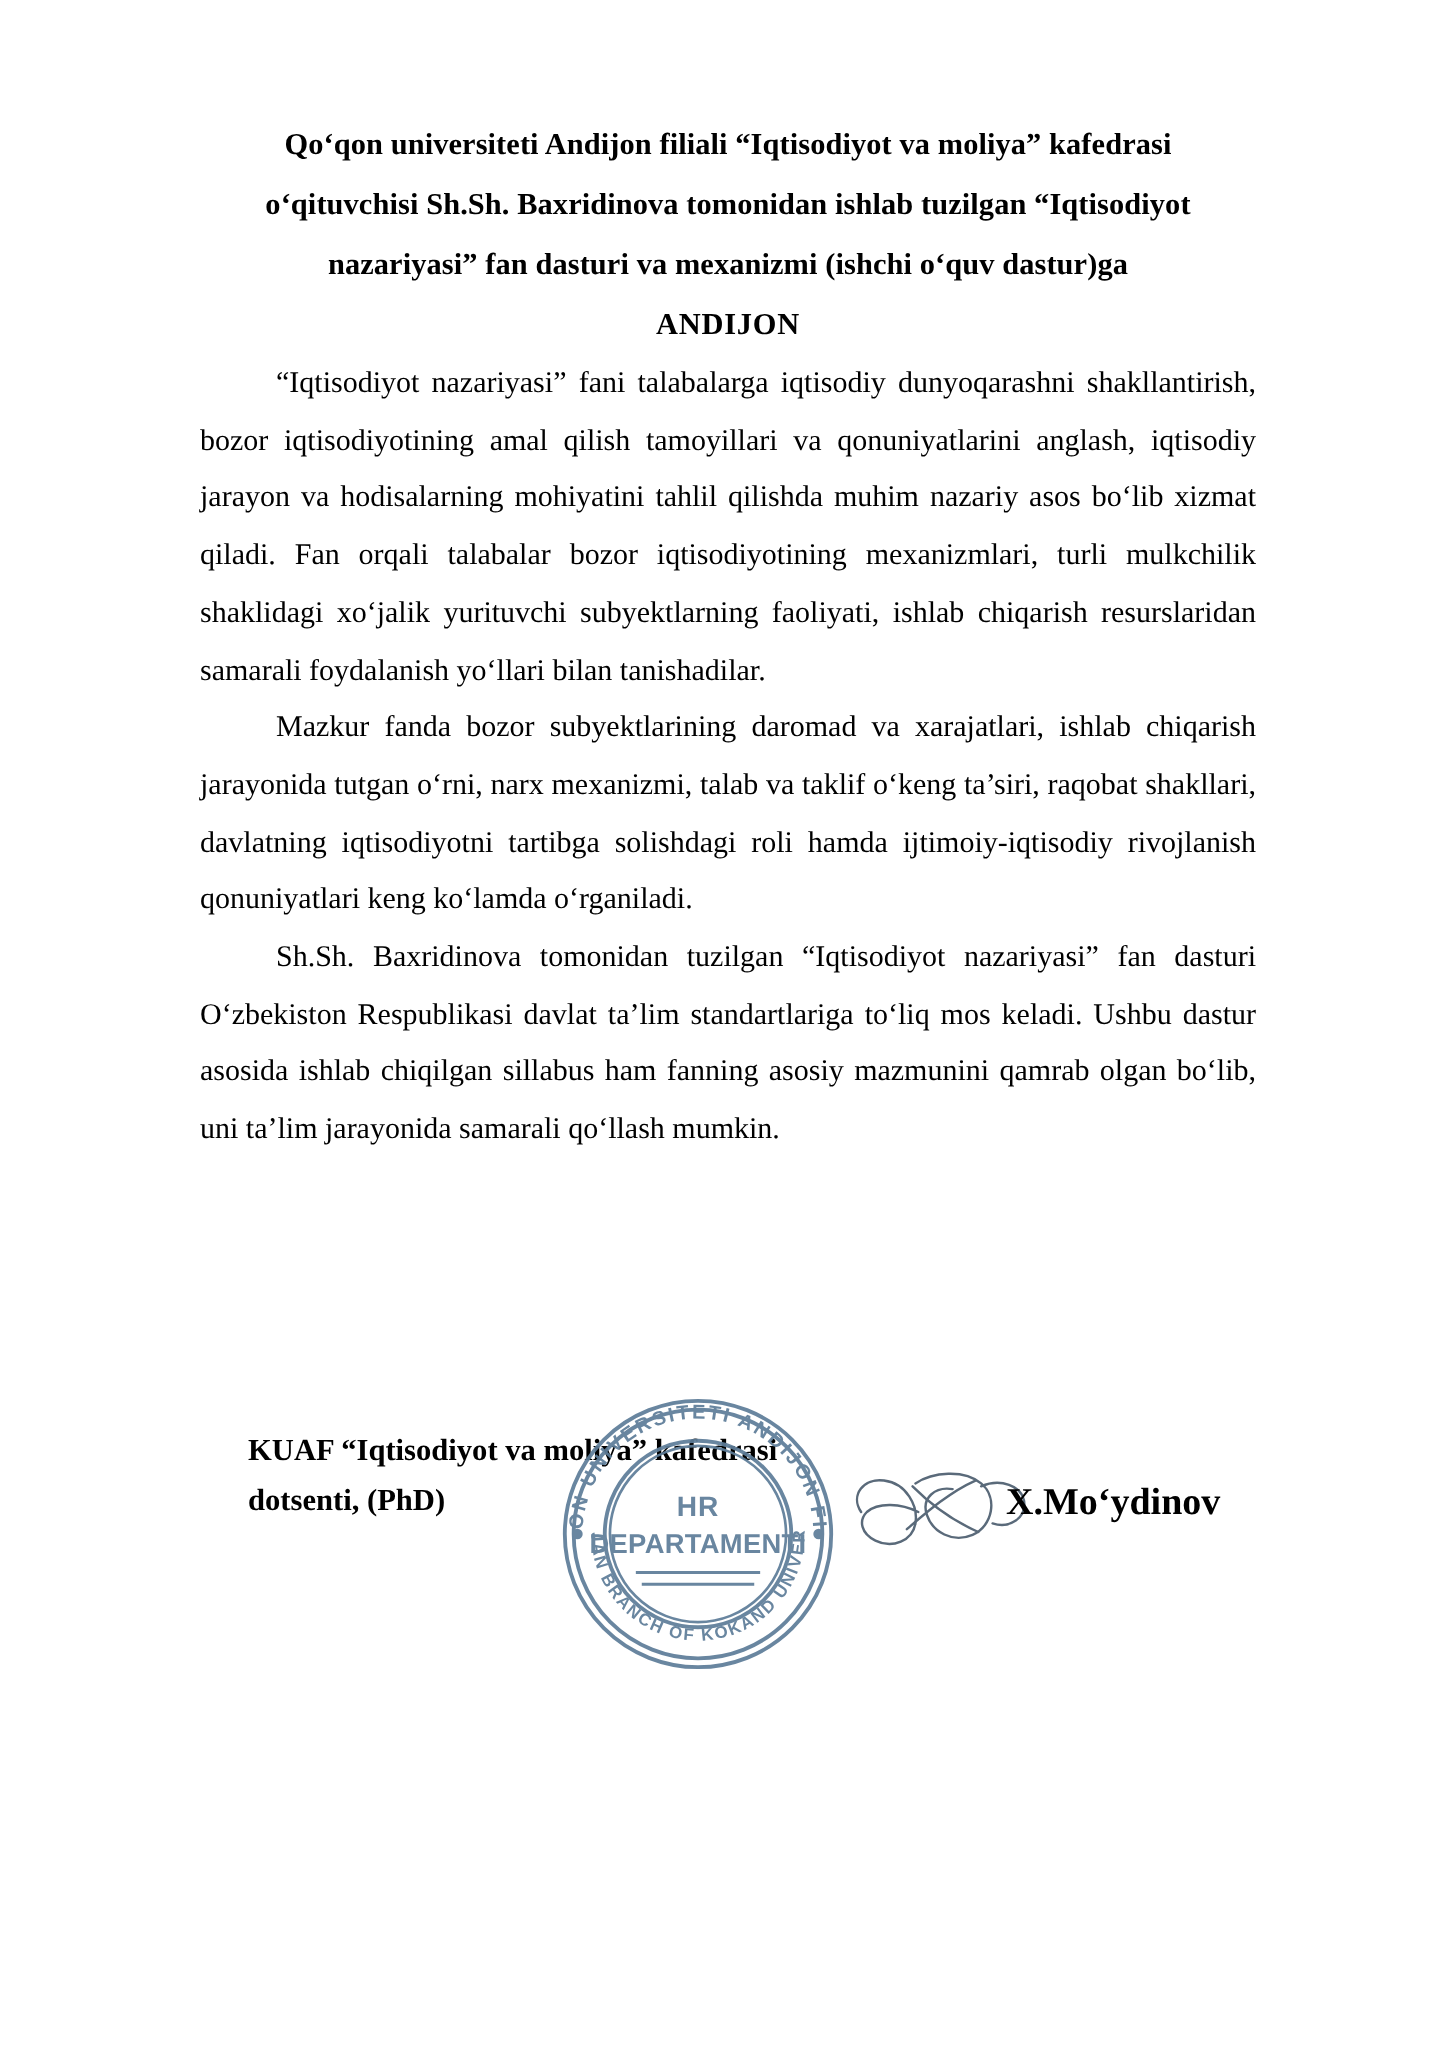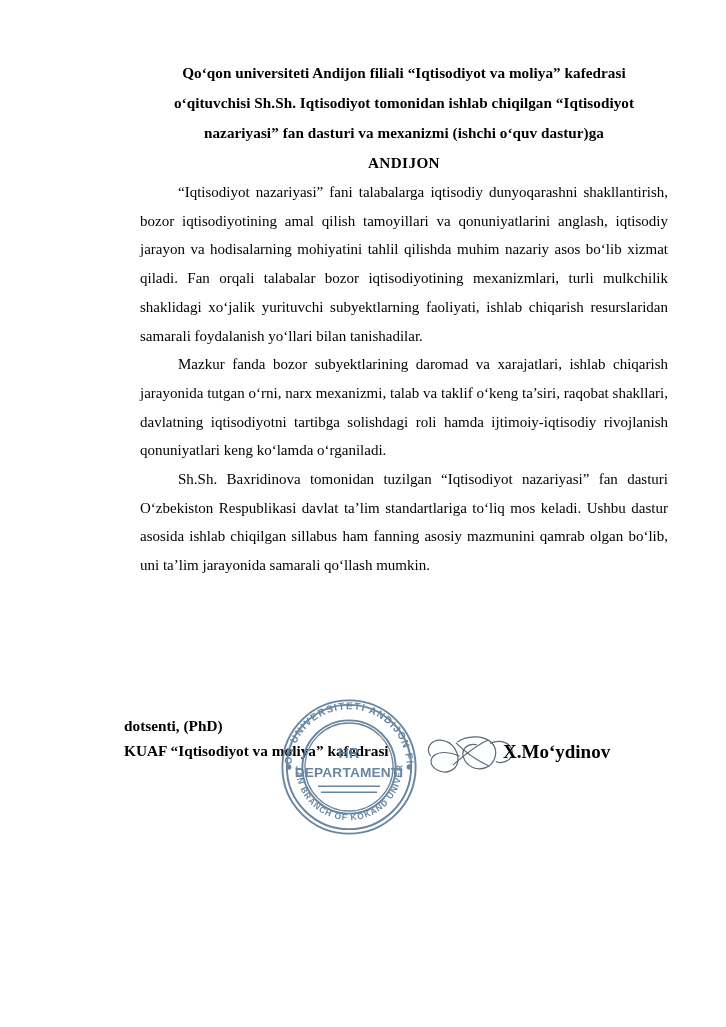--- a/index.html
+++ b/index.html
@@ -23,21 +23,20 @@
     width: 726px;
     height: 1027px;
     background: #ffffff;
   }
 
   .content {
     position: absolute;
     left: 100px;
     top: 58px;
     width: 528px;
-    margin-left: 40px;
   }
 
   
   .doc-title {
     font-weight: bold;
     font-size: 15.2px;
     line-height: 30px;
     text-align: center;
     letter-spacing: 0.05px;
     margin: 0;
@@ -128,37 +127,37 @@
 </style>
 </head>
 <body>
 
 <div class="page">
 
   <div class="content">
 
     <div class="doc-title">
       <span class="tline title-line-1">Qo‘qon universiteti Andijon filiali “Iqtisodiyot va moliya” kafedrasi</span>
-      <span class="tline title-line-2">o‘qituvchisi Sh.Sh. Iqtisodiyot tomonidan ishlab chiqilgan “Iqtisodiyot</span>
+      <span class="tline title-line-2">o‘qituvchisi Sh.Sh. Baxridinova tomonidan ishlab tuzilgan “Iqtisodiyot</span>
       <span class="tline title-line-3">nazariyasi” fan dasturi va mexanizmi (ishchi o‘quv dastur)ga</span>
     </div>
 
     <div class="doc-heading">ANDIJON</div>
 
     <p class="body-par">“Iqtisodiyot nazariyasi” fani talabalarga iqtisodiy dunyoqarashni shakllantirish, bozor iqtisodiyotining amal qilish tamoyillari va qonuniyatlarini anglash, iqtisodiy jarayon va hodisalarning mohiyatini tahlil qilishda muhim nazariy asos bo‘lib xizmat qiladi. Fan orqali talabalar bozor iqtisodiyotining mexanizmlari, turli mulkchilik shaklidagi xo‘jalik yurituvchi subyektlarning faoliyati, ishlab chiqarish resurslaridan samarali foydalanish yo‘llari bilan tanishadilar.</p>
     <p class="body-par">Mazkur fanda bozor subyektlarining daromad va xarajatlari, ishlab chiqarish jarayonida tutgan o‘rni, narx mexanizmi, talab va taklif o‘keng ta’siri, raqobat shakllari, davlatning iqtisodiyotni tartibga solishdagi roli hamda ijtimoiy-iqtisodiy rivojlanish qonuniyatlari keng ko‘lamda o‘rganiladi.</p>
     <p class="body-par">Sh.Sh. Baxridinova tomonidan tuzilgan “Iqtisodiyot nazariyasi” fan dasturi O‘zbekiston Respublikasi davlat ta’lim standartlariga to‘liq mos keladi. Ushbu dastur asosida ishlab chiqilgan sillabus ham fanning asosiy mazmunini qamrab olgan bo‘lib, uni ta’lim jarayonida samarali qo‘llash mumkin.</p>
 
   </div>
 
   <div class="signature-block">
 
     <div class="sig-role">
+      <span class="rl">KUAF “Iqtisodiyot va moliya” kafedrasi</span>
       <span class="rl">dotsenti, (PhD)</span>
-      <span class="rl">KUAF “Iqtisodiyot va moliya” kafedrasi</span>
     </div>
 
     <svg class="stamp" viewBox="0 0 200 200">
       <defs>
         <path id="arcTop" d="M 22,100 A 78,78 0 0 1 178,100"></path>
         <path id="arcBottom" d="M 28,100 A 72,72 0 0 0 172,100"></path>
       </defs>
       <g fill="none" stroke="#5e7d99" stroke-width="2.6">
         <circle cx="100" cy="100" r="90"></circle>
         <circle cx="100" cy="100" r="84"></circle>

